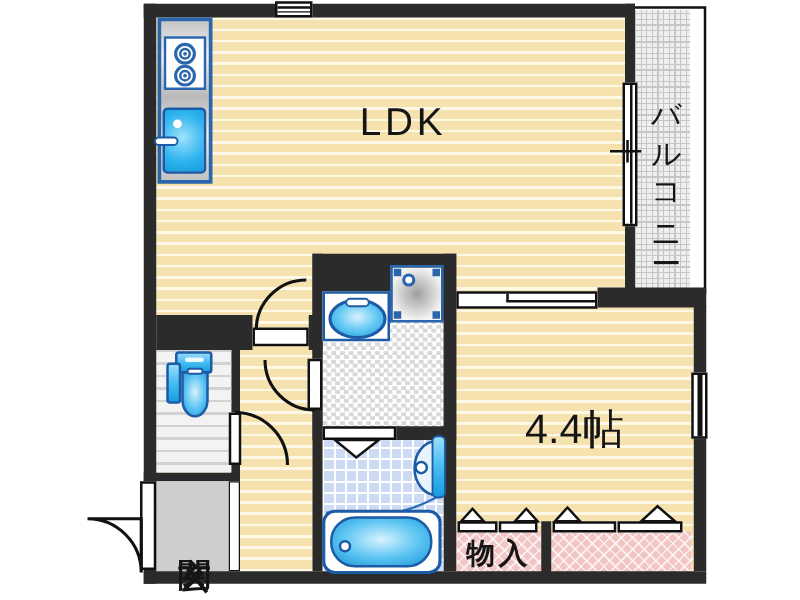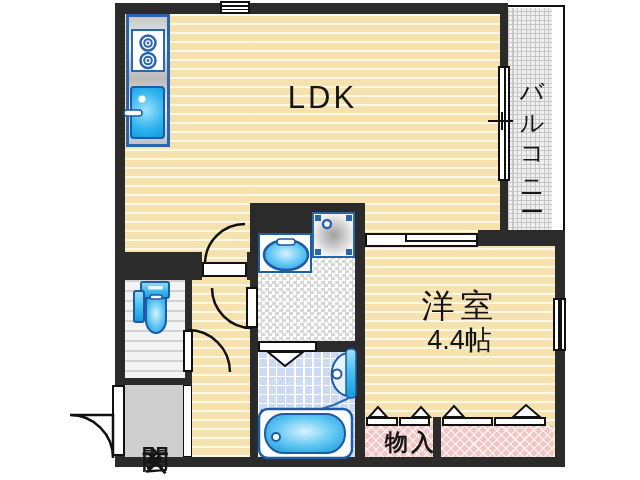--- a/index.html
+++ b/index.html
@@ -173,19 +173,18 @@
     </g>
 
     <g>
       <rect x="259" y="409" width="93" height="49" rx="9" fill="#fff" stroke="#1c5ba5" stroke-width="2.5"></rect>
       <rect x="265" y="414" width="80" height="39" rx="19" fill="url(#tub)" stroke="#1c5ba5" stroke-width="2"></rect>
       <circle cx="276" cy="437" r="4" fill="#fff" stroke="#1c5ba5" stroke-width="2"></circle>
     </g>
   </svg>
 
   <div class="lbl" style="left:260px;top:82px;width:125px;font-size:31px;letter-spacing:3px;">LDK</div>
-  <div class="lbl" style="left:398px;top:289px;width:125px;font-size:33px;letter-spacing:6px;">洋室</div>
-  <div class="lbl" style="left:392px;top:326px;width:135px;font-size:27px;">4.4帖</div>
+  <div class="lbl" style="left:392px;top:326px;width:135px;font-size:33px;">4.4帖</div>
   <div class="vlbl" style="left:516px;top:46px;height:178px;font-size:24px;letter-spacing:6px;font-weight:500;">バルコニー</div>
   <div class="vlbl" style="left:139px;top:396px;height:62px;font-size:26px;letter-spacing:2px;">玄関</div>
-  <div class="lbl" style="left:377px;top:430px;width:68px;font-size:23px;letter-spacing:3px;font-weight:600;">物入</div>
+  <div class="lbl" style="left:365px;top:430px;width:68px;font-size:23px;letter-spacing:3px;font-weight:600;">物入</div>
 
 </div>
 
 </body></html>

